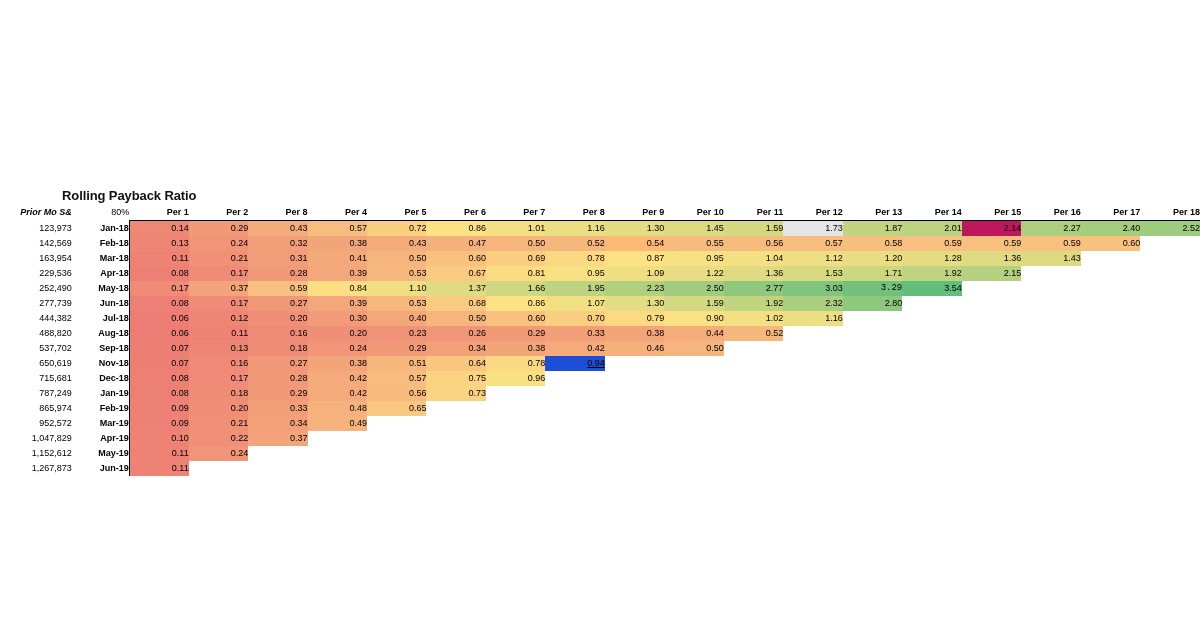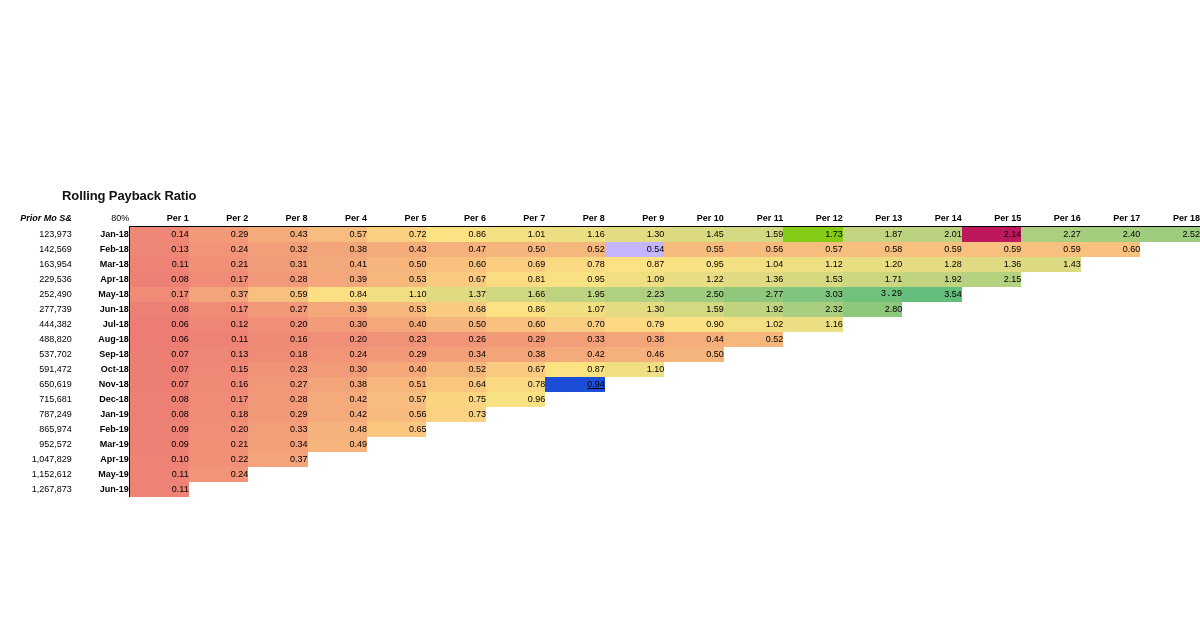--- a/index.html
+++ b/index.html
@@ -27,21 +27,21 @@
     top: 188px;
     font-size: 13px;
     font-weight: bold;
     color: #111111;
     white-space: nowrap;
     letter-spacing: -0.1px;
   }
   table.grid {
     position: absolute;
     left: 0px;
-    top: 211px;
+    top: 205px;
     border-collapse: collapse;
     table-layout: fixed;
   }
   table.grid td, table.grid th {
     padding: 0;
     margin: 0;
     font-size: 9px;
     height: 15px;
     line-height: 15px;
     vertical-align: middle;
@@ -161,40 +161,40 @@
           <td class="cell" style="background-color: rgb(242, 154, 120);">0.29</td>
           <td class="cell" style="background-color: rgb(244, 172, 123);">0.43</td>
           <td class="cell" style="background-color: rgb(247, 189, 126);">0.57</td>
           <td class="cell" style="background-color: rgb(250, 208, 128);">0.72</td>
           <td class="cell" style="background-color: rgb(253, 226, 131);">0.86</td>
           <td class="cell" style="background-color: rgb(244, 224, 131);">1.01</td>
           <td class="cell" style="background-color: rgb(236, 222, 130);">1.16</td>
           <td class="cell" style="background-color: rgb(228, 220, 130);">1.30</td>
           <td class="cell" style="background-color: rgb(219, 218, 129);">1.45</td>
           <td class="cell" style="background-color: rgb(211, 216, 129);">1.59</td>
-          <td class="cell" style="background-color: #84cc16;">1.73</td>
+          <td class="cell" style="background-color: #e5e5e5;">1.73</td>
           <td class="cell" style="background-color: rgb(195, 212, 128);">1.87</td>
           <td class="cell" style="background-color: rgb(187, 211, 128);">2.01</td>
           <td class="cell" style="background-color: #be185d;">2.14</td>
           <td class="cell" style="background-color: rgb(172, 207, 127);">2.27</td>
           <td class="cell" style="background-color: rgb(165, 205, 126);">2.40</td>
           <td class="cell" style="background-color: rgb(158, 204, 126);">2.52</td>
         </tr>
         <tr>
           <td class="prior">142,569</td>
           <td class="month">Feb-18</td>
           <td class="cell" style="background-color: rgb(238, 134, 117);">0.13</td>
           <td class="cell" style="background-color: rgb(241, 148, 119);">0.24</td>
           <td class="cell" style="background-color: rgb(242, 158, 121);">0.32</td>
           <td class="cell" style="background-color: rgb(243, 165, 122);">0.38</td>
           <td class="cell" style="background-color: rgb(244, 172, 123);">0.43</td>
           <td class="cell" style="background-color: rgb(245, 177, 124);">0.47</td>
           <td class="cell" style="background-color: rgb(246, 181, 124);">0.50</td>
           <td class="cell" style="background-color: rgb(246, 183, 125);">0.52</td>
-          <td class="cell" style="background-color: #c4b5fd; margin-top: 21px;">0.54</td>
+          <td class="cell" style="background-color: #fdba74; margin-top: 21px;">0.54</td>
           <td class="cell" style="background-color: rgb(247, 187, 125);">0.55</td>
           <td class="cell" style="background-color: rgb(247, 188, 125);">0.56</td>
           <td class="cell" style="background-color: rgb(247, 189, 126);">0.57</td>
           <td class="cell" style="background-color: rgb(247, 191, 126);">0.58</td>
           <td class="cell" style="background-color: rgb(248, 192, 126);">0.59</td>
           <td class="cell" style="background-color: rgb(248, 192, 126);">0.59</td>
           <td class="cell" style="background-color: rgb(248, 192, 126);">0.59</td>
           <td class="cell" style="background-color: rgb(248, 193, 126);">0.60</td>
           <td class="cell empty"></td>
         </tr>
@@ -346,42 +346,20 @@
           <td class="cell empty"></td>
           <td class="cell empty"></td>
           <td class="cell empty"></td>
           <td class="cell empty"></td>
           <td class="cell empty"></td>
           <td class="cell empty"></td>
           <td class="cell empty"></td>
           <td class="cell empty"></td>
         </tr>
         <tr>
-          <td class="prior">591,472</td>
-          <td class="month">Oct-18</td>
-          <td class="cell" style="background-color: rgb(237, 126, 116);">0.07</td>
-          <td class="cell" style="background-color: rgb(239, 136, 118);">0.15</td>
-          <td class="cell" style="background-color: rgb(240, 146, 119);">0.23</td>
-          <td class="cell" style="background-color: rgb(242, 155, 121);">0.30</td>
-          <td class="cell" style="background-color: rgb(244, 168, 122);">0.40</td>
-          <td class="cell" style="background-color: rgb(246, 183, 125);">0.52</td>
-          <td class="cell" style="background-color: rgb(249, 202, 127);">0.67</td>
-          <td class="cell" style="background-color: rgb(252, 226, 131);">0.87</td>
-          <td class="cell" style="background-color: rgb(239, 223, 130);">1.10</td>
-          <td class="cell empty"></td>
-          <td class="cell empty"></td>
-          <td class="cell empty"></td>
-          <td class="cell empty"></td>
-          <td class="cell empty"></td>
-          <td class="cell empty"></td>
-          <td class="cell empty"></td>
-          <td class="cell empty"></td>
-          <td class="cell empty"></td>
-        </tr>
-        <tr>
           <td class="prior">650,619</td>
           <td class="month">Nov-18</td>
           <td class="cell" style="background-color: rgb(237, 126, 116);">0.07</td>
           <td class="cell" style="background-color: rgb(239, 138, 118);">0.16</td>
           <td class="cell" style="background-color: rgb(241, 152, 120);">0.27</td>
           <td class="cell" style="background-color: rgb(243, 165, 122);">0.38</td>
           <td class="cell" style="background-color: rgb(246, 182, 124);">0.51</td>
           <td class="cell" style="background-color: rgb(249, 198, 127);">0.64</td>
           <td class="cell" style="background-color: rgb(251, 216, 130);">0.78</td>
           <td class="cell" style="background-color: #1d4ed8; text-decoration: underline;">0.94</td>

